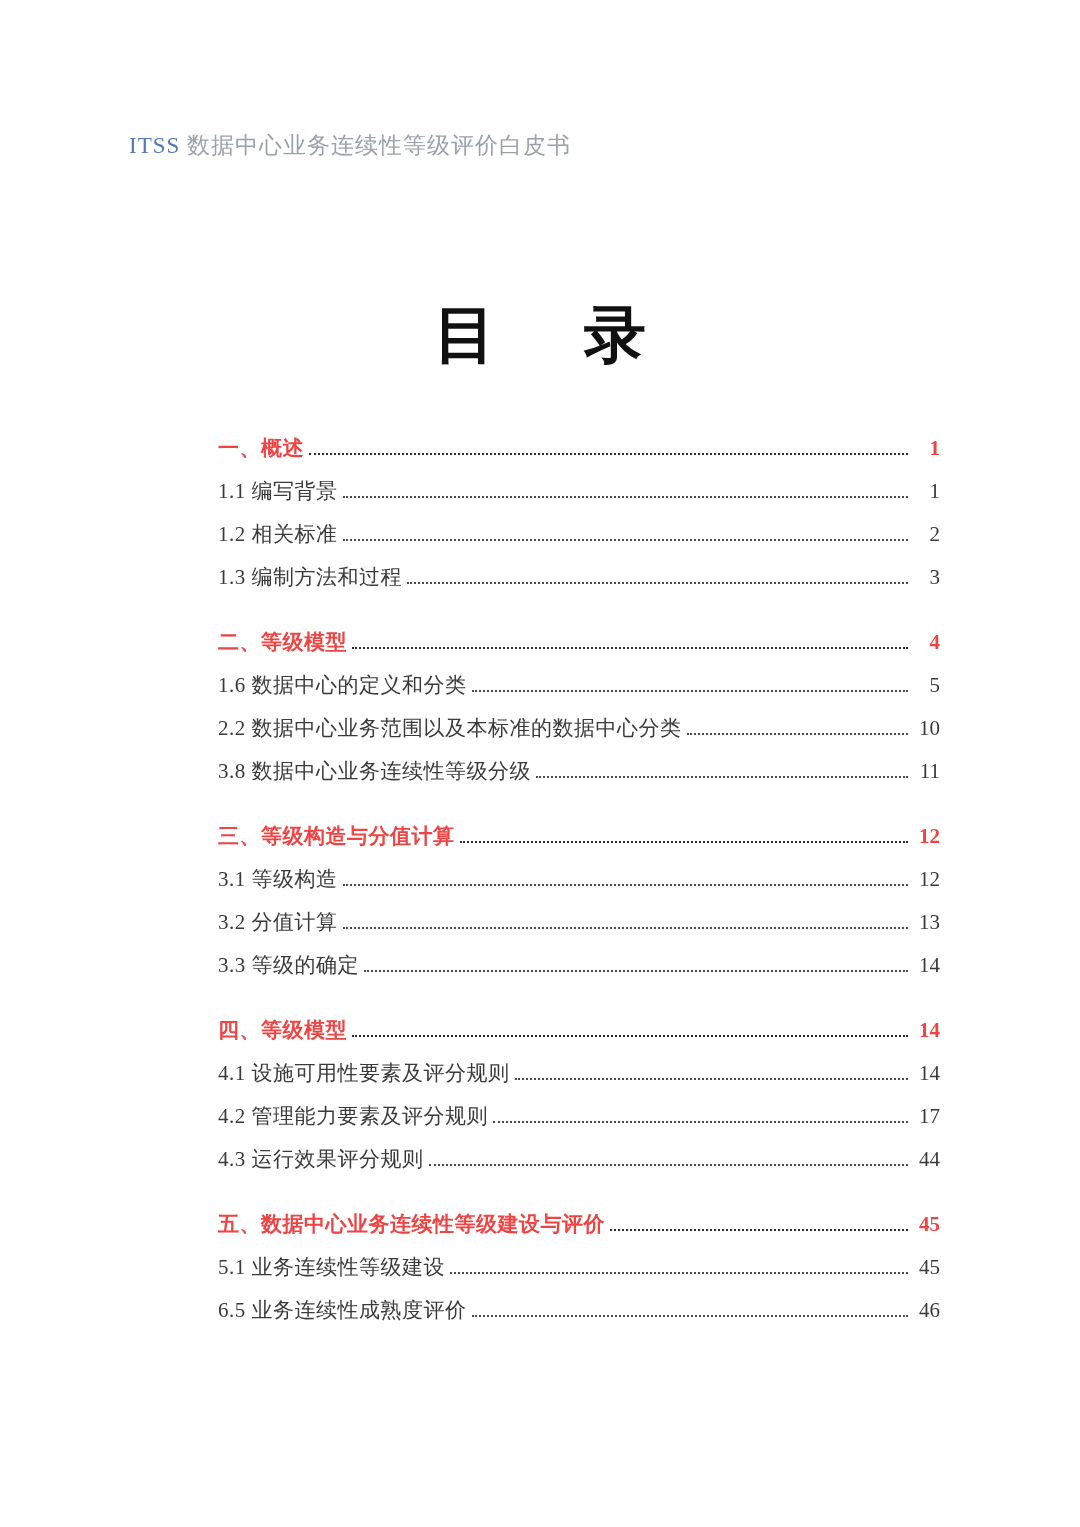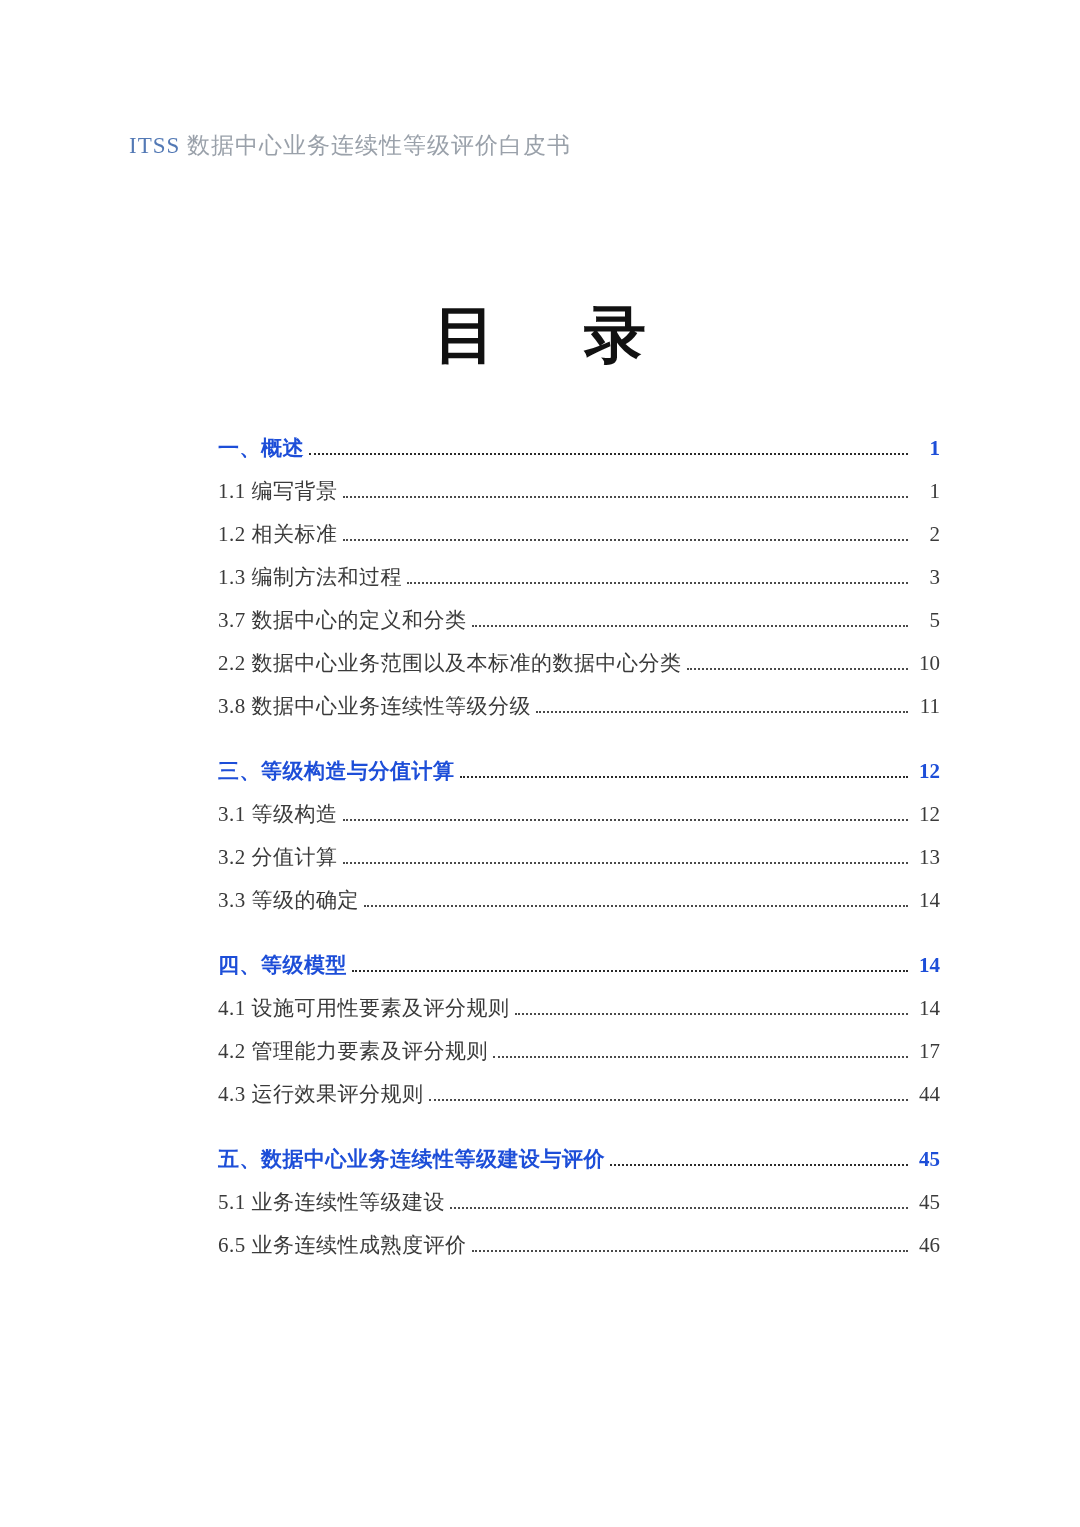--- a/index.html
+++ b/index.html
@@ -65,21 +65,21 @@
   .toc-row {
     display: flex;
     align-items: flex-end;
     font-size: 21px;
     line-height: 23px;
     margin-bottom: 20px;
     white-space: nowrap;
   }
   .toc-row.section {
     font-weight: bold;
-    color: #1d4ed8;
+    color: #ef4444;
     margin-top: 42px;
   }
   .toc-row.section:first-child {
     margin-top: 0;
   }
   .toc-row.item {
     color: #3a3a3a;
   }
   .toc-label {
     flex: 0 0 auto;
@@ -130,22 +130,27 @@
       <div class="toc-row item">
         <span class="toc-label">1.2 相关标准</span>
         <span class="toc-dots"></span>
         <span class="toc-page">2</span>
       </div>
       <div class="toc-row item">
         <span class="toc-label">1.3 编制方法和过程</span>
         <span class="toc-dots"></span>
         <span class="toc-page">3</span>
       </div>
-      <div class="toc-row item">
-        <span class="toc-label">3.7 数据中心的定义和分类</span>
+      <div class="toc-row section">
+        <span class="toc-label">二、等级模型</span>
+        <span class="toc-dots"></span>
+        <span class="toc-page">4</span>
+      </div>
+      <div class="toc-row item">
+        <span class="toc-label">1.6 数据中心的定义和分类</span>
         <span class="toc-dots"></span>
         <span class="toc-page">5</span>
       </div>
       <div class="toc-row item">
         <span class="toc-label">2.2 数据中心业务范围以及本标准的数据中心分类</span>
         <span class="toc-dots"></span>
         <span class="toc-page">10</span>
       </div>
       <div class="toc-row item">
         <span class="toc-label">3.8 数据中心业务连续性等级分级</span>

